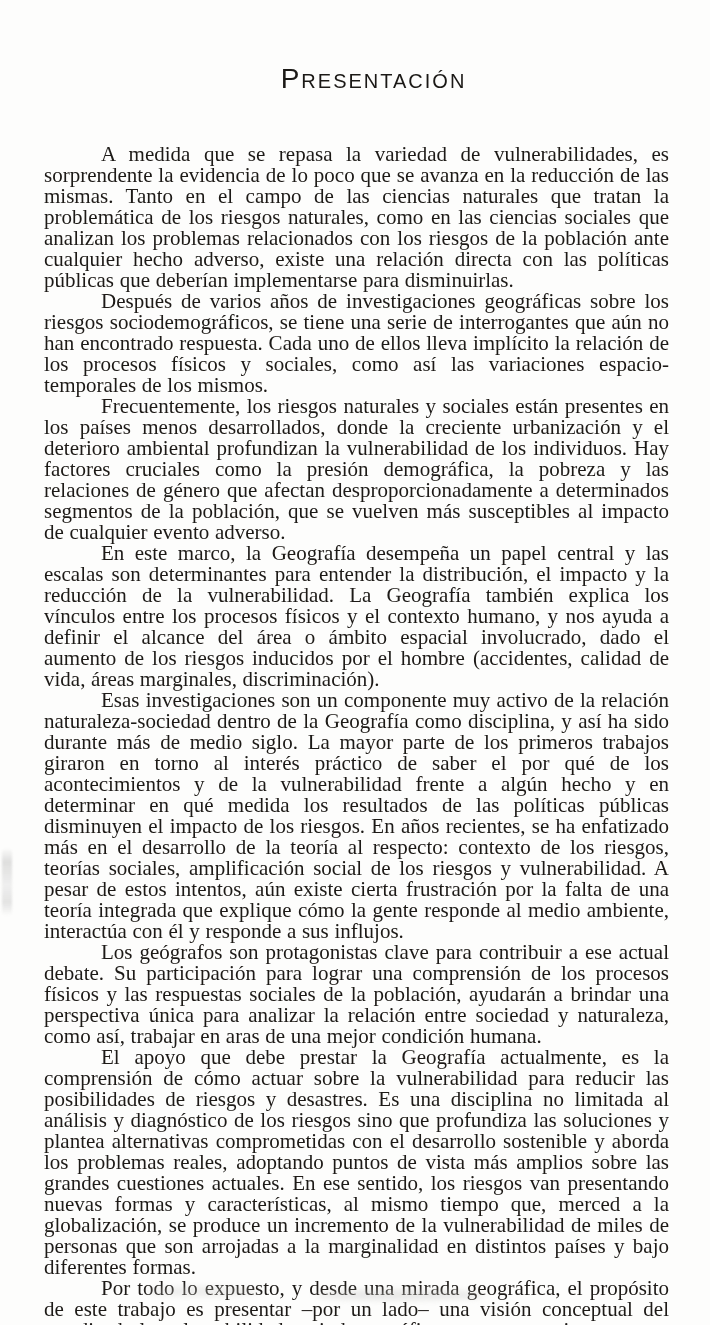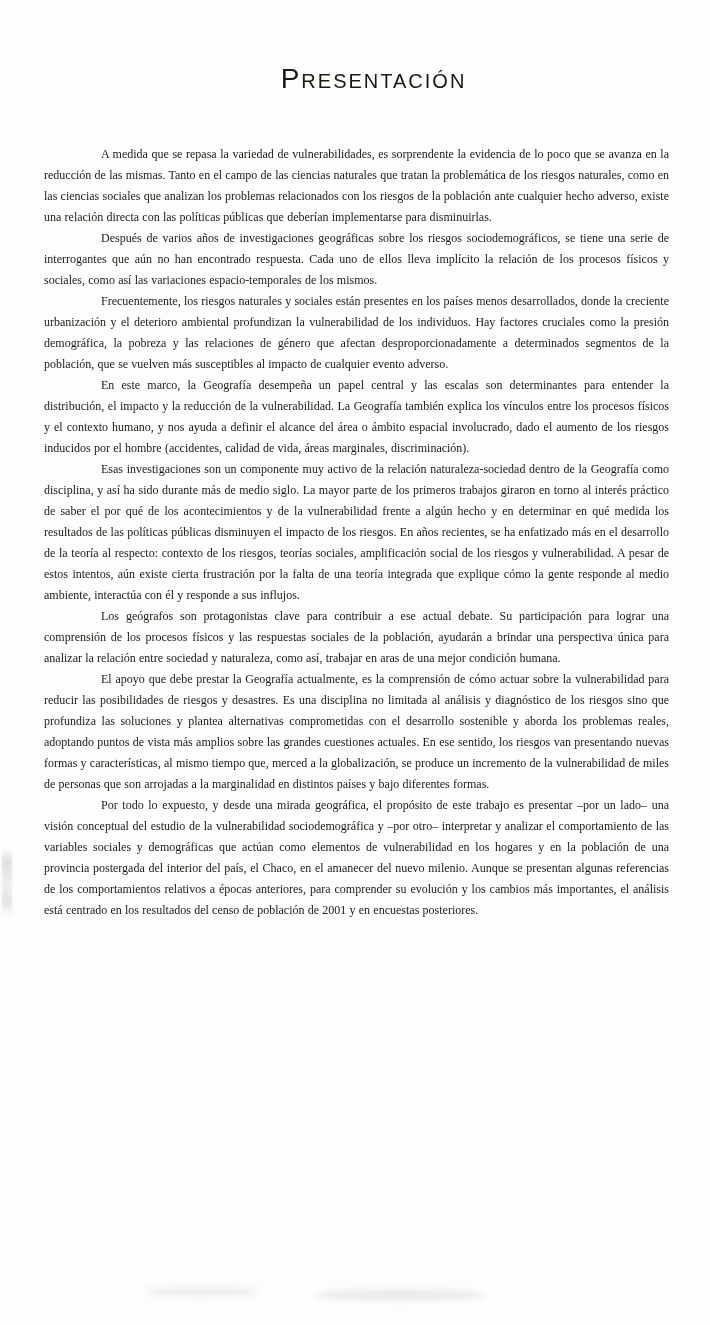--- a/index.html
+++ b/index.html
@@ -39,21 +39,21 @@
   .text-block {
     position: absolute;
     top: 144px;
     left: 44px;
     width: 625px;
   }
   .para {
     margin: 0;
     text-align: justify;
     text-indent: 57px;
-    font-size: 12px;
+    font-size: 21px;
     line-height: 21px;
     color: #1d1a17;
     hyphens: auto;
     -webkit-hyphens: auto;
     word-spacing: 0.02em;
   }
   
   .artifact {
     position: absolute;
     pointer-events: none;

